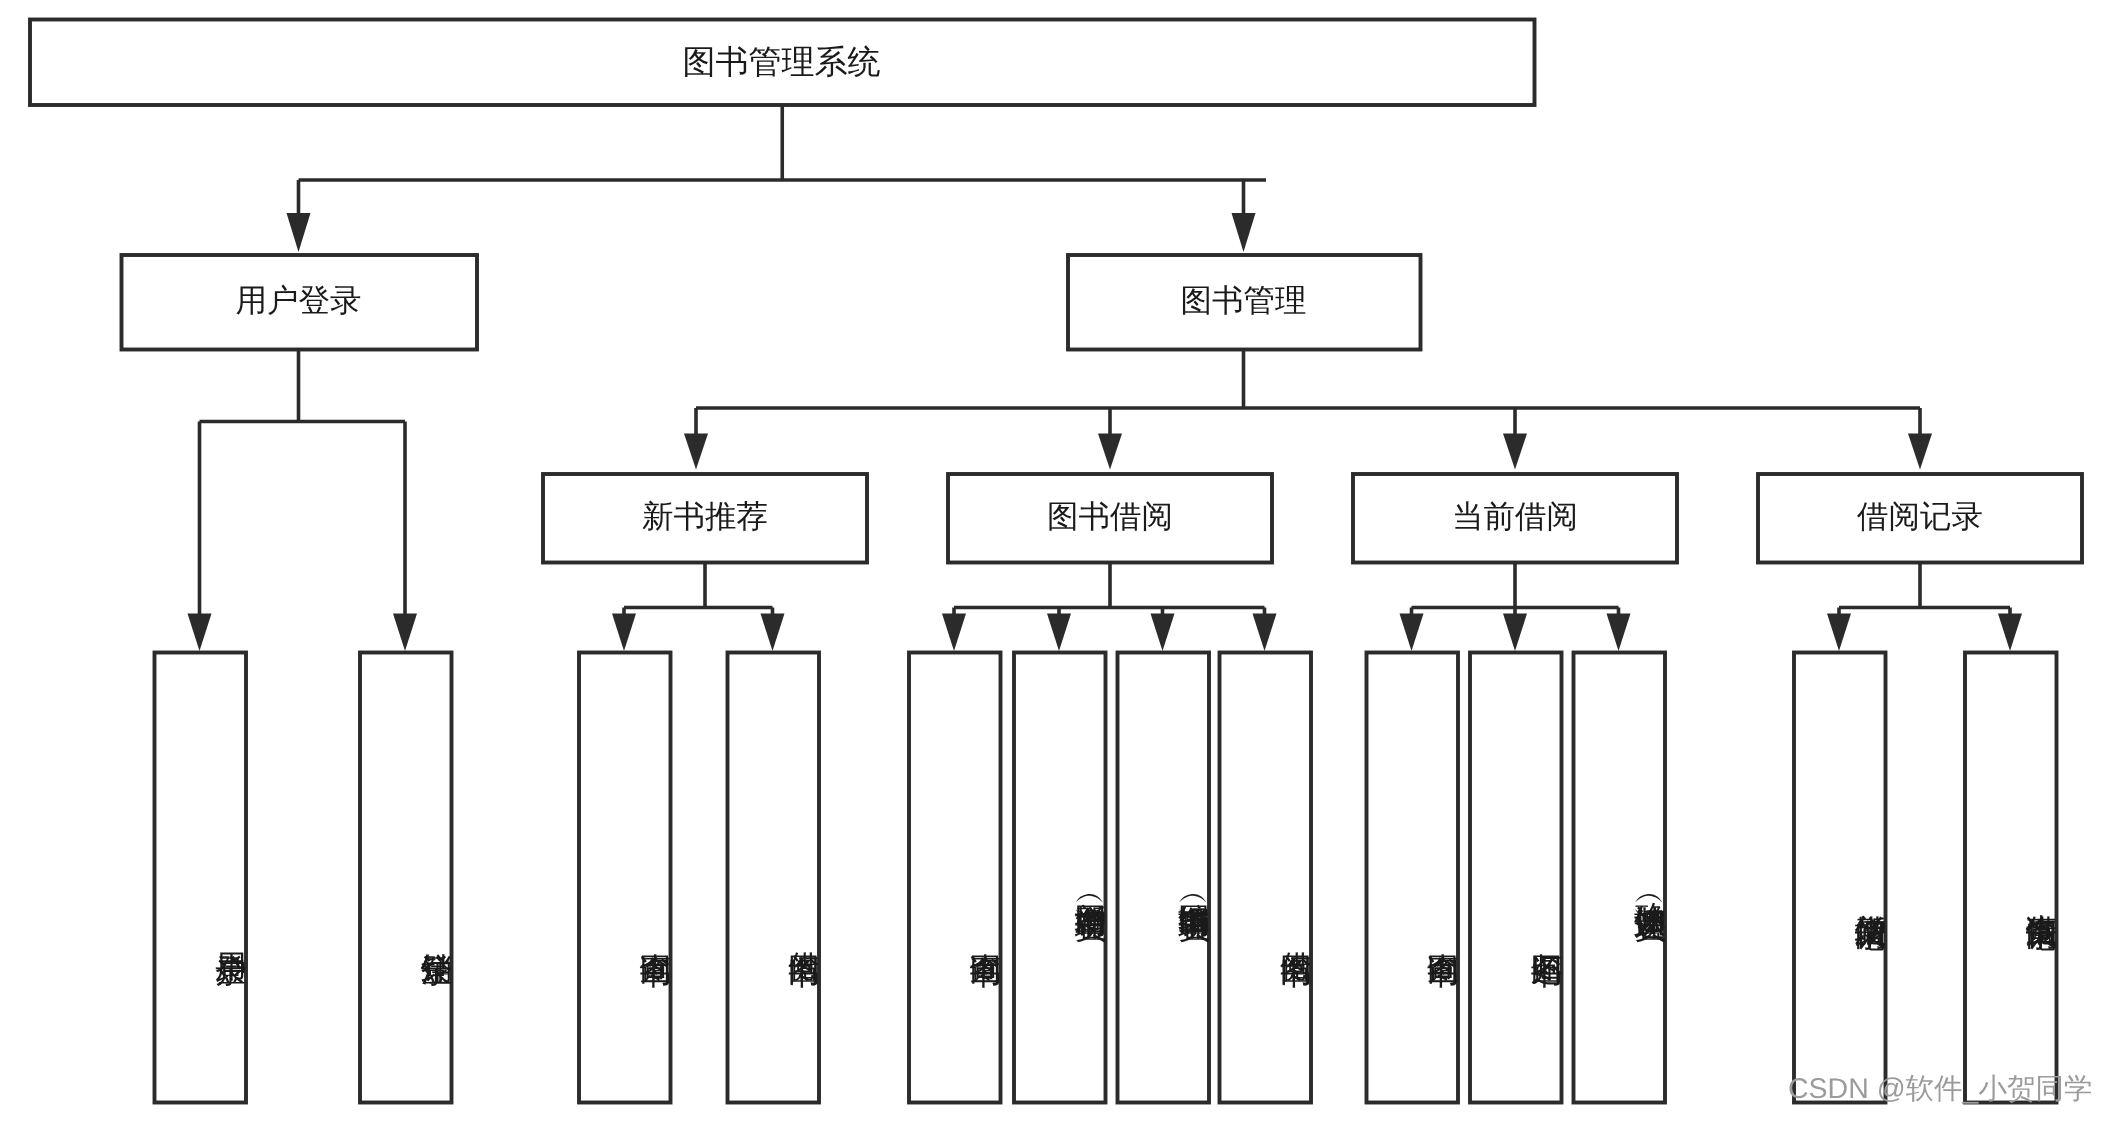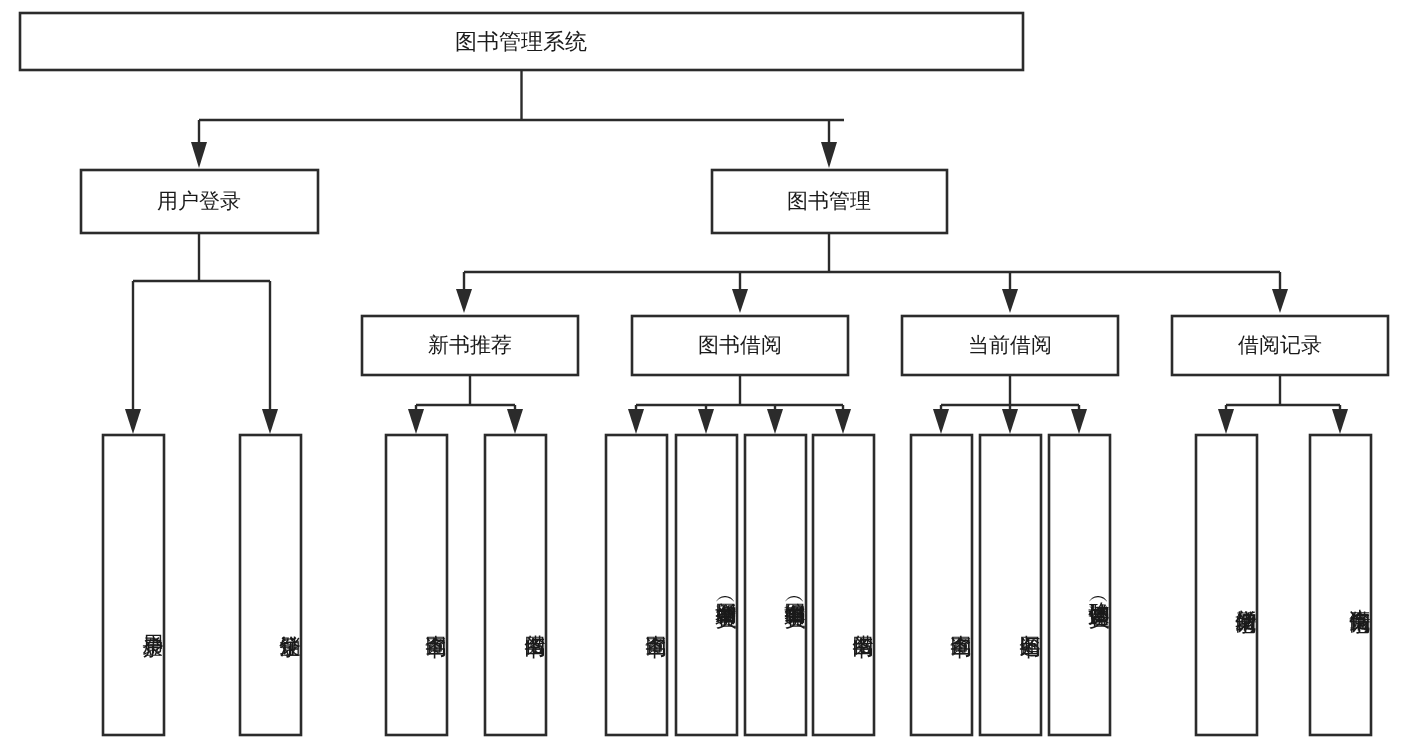--- a/index.html
+++ b/index.html
@@ -216,14 +216,15 @@
   <div class="vlabel" style="left:745px; top:443px; width:61px; height:292px;">编辑图书（管理员）</div>
   <div class="vlabel" style="left:813px; top:505px; width:61px; height:230px;">借阅图书</div>
 
   <div class="vlabel" style="left:911px; top:505px; width:61px; height:230px;">查询图书</div>
   <div class="vlabel" style="left:980px; top:505px; width:61px; height:230px;">归还图书</div>
   <div class="vlabel" style="left:1049px; top:443px; width:61px; height:292px;">确认归还（管理员）</div>
 
   <div class="vlabel" style="left:1196px; top:455px; width:61px; height:280px;">新增借阅记录</div>
   <div class="vlabel" style="left:1310px; top:455px; width:61px; height:280px;">查询借阅记录</div>
 
+  <div class="watermark" style="left:1192px; top:713px;">CSDN @软件_小贺同学</div>
 
 </div>
 
 </body></html>

